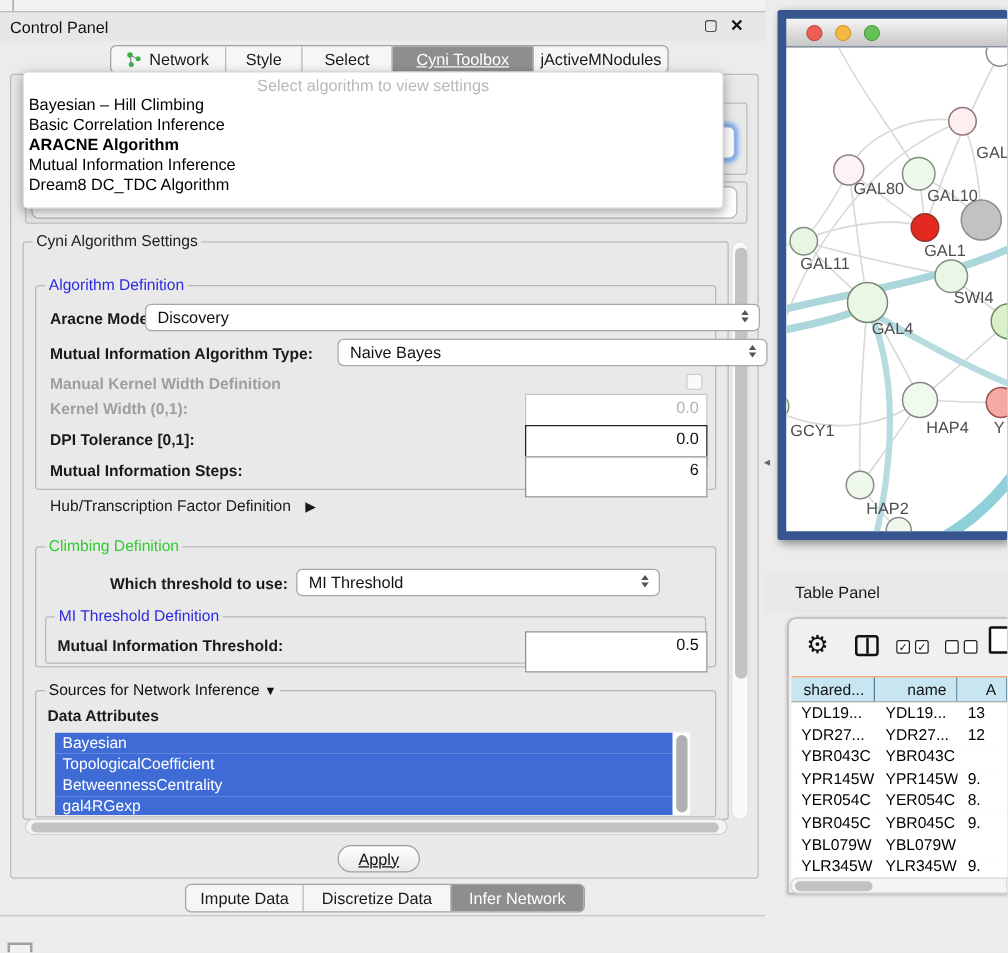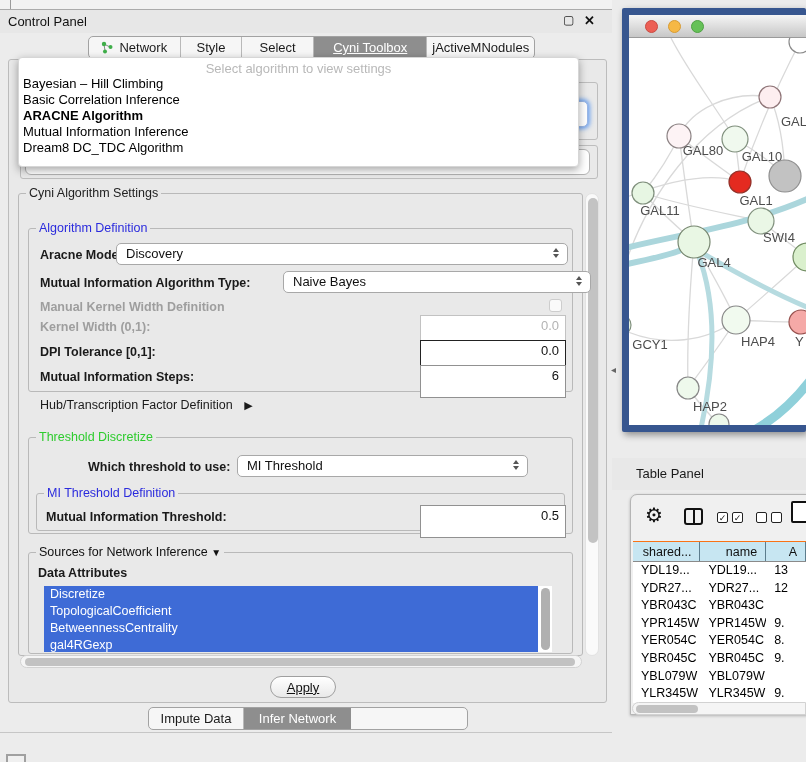--- a/index.html
+++ b/index.html
@@ -170,30 +170,30 @@
   <span class="glabel" style="left:26px; top:186px; color:#222;">Cyni Algorithm Settings</span>
 
   <div class="abs vsb-track" style="left:585px; top:193px; width:14px; height:463px;">
     <div class="vsb-thumb" style="left:1.5px; top:4px; width:10px; height:345px;"></div>
   </div>
 
   <div class="abs gbox" style="left:28px; top:228px; width:545px; height:164px;"></div>
   <span class="glabel" style="left:36px; top:221px; color:#2b2bdd;text-align:center;">Algorithm Definition</span>
 
   <span class="flabel" style="left:40px; top:248px;">Aracne Mode:</span>
-  <div class="combo" style="left:116px; top:243px; width:452px;">
+  <div class="combo" style="left:116px; top:243px; width:492px;">
     <span>Discovery</span>
     <span class="stepper">
         <i class="up"></i>
         <i class="dn"></i>
       </span>
   </div>
 
   <span class="flabel" style="left:40px; top:276px;">Mutual Information Algorithm Type:</span>
-  <div class="combo" style="left:283px; top:271px; width:308px;">
+  <div class="combo" style="left:270px; top:271px; width:344px;">
     <span>Naive Bayes</span>
     <span class="stepper">
         <i class="up"></i>
         <i class="dn"></i>
       </span>
   </div>
 
   <span class="dlabel" style="left:40px; top:300px;">Manual Kernel Width Definition</span>
   <div class="chk" style="left:549px; top:299px;"></div>
 
@@ -205,21 +205,21 @@
 
   <span class="flabel" style="left:40px; top:370px;">Mutual Information Steps:</span>
   <div class="tf norm" style="left:420px; top:365px; width:146px;">6</div>
 
   <span class="abs" style="left:40px; top:398px; font-size:12.5px; font-weight:500; color:#1a1a1a;">
     <span>Hub/Transcription Factor Definition</span>
     <span style="margin-left:8px; font-size:11px;">▶</span>
   </span>
 
   <div class="abs gbox" style="left:28px; top:437px; width:545px; height:97px;"></div>
-  <span class="glabel" style="left:36px; top:430px; color:#2ecc2e;">Threshold Discretize</span>
+  <span class="glabel" style="left:36px; top:430px; color:#2ecc2e;">Climbing Definition</span>
 
   <span class="flabel" style="left:88px; top:460px;">Which threshold to use:</span>
   <div class="combo" style="left:237px; top:455px; width:291px;">
     <span>MI Threshold</span>
     <span class="stepper">
         <i class="up"></i>
         <i class="dn"></i>
       </span>
   </div>
 
@@ -231,37 +231,40 @@
 
   <div class="abs gbox" style="left:28px; top:552px; width:545px; height:102px;"></div>
   <span class="glabel" style="left:36px; top:545px; color:#111;">
     <span>Sources for Network Inference</span>
     <span style="font-size:10px;">▼</span>
   </span>
   <span class="flabel" style="left:38px; top:566px;">Data Attributes</span>
 
   <div class="abs attr-list">
     <div id="attr-rows">
-        <div class="attr-row">Discretize</div>
+        <div class="attr-row">Bayesian</div>
         <div class="attr-row">TopologicalCoefficient</div>
         <div class="attr-row">BetweennessCentrality</div>
         <div class="attr-row">gal4RGexp</div>
       </div>
     <div class="attr-sb"></div>
   </div>
 
   <div class="abs hsb-track" style="left:20px; top:655px; width:562px; height:13px;">
     <div class="hsb-thumb" style="left:4px; top:2px; width:550px; height:8px;"></div>
   </div>
 
   <button class="btn" style="left:270px; top:676px; width:66px; height:22px;">Apply</button>
 
   <div class="abs tabbar" style="left:148px; top:707px; width:320px;">
     <div class="tab" style="width:95px;">
       <span>Impute Data</span>
+    </div>
+    <div class="tab" style="width:118px;">
+      <span>Discretize Data</span>
     </div>
     <div class="tab sel" style="width:107px;">
       <span>Infer Network</span>
     </div>
   </div>
 
   <div class="abs" style="left:0; top:732px; width:612px; height:1px; background:#c6c6c6;"></div>
 
   <div class="abs mini-icon"></div>
 

